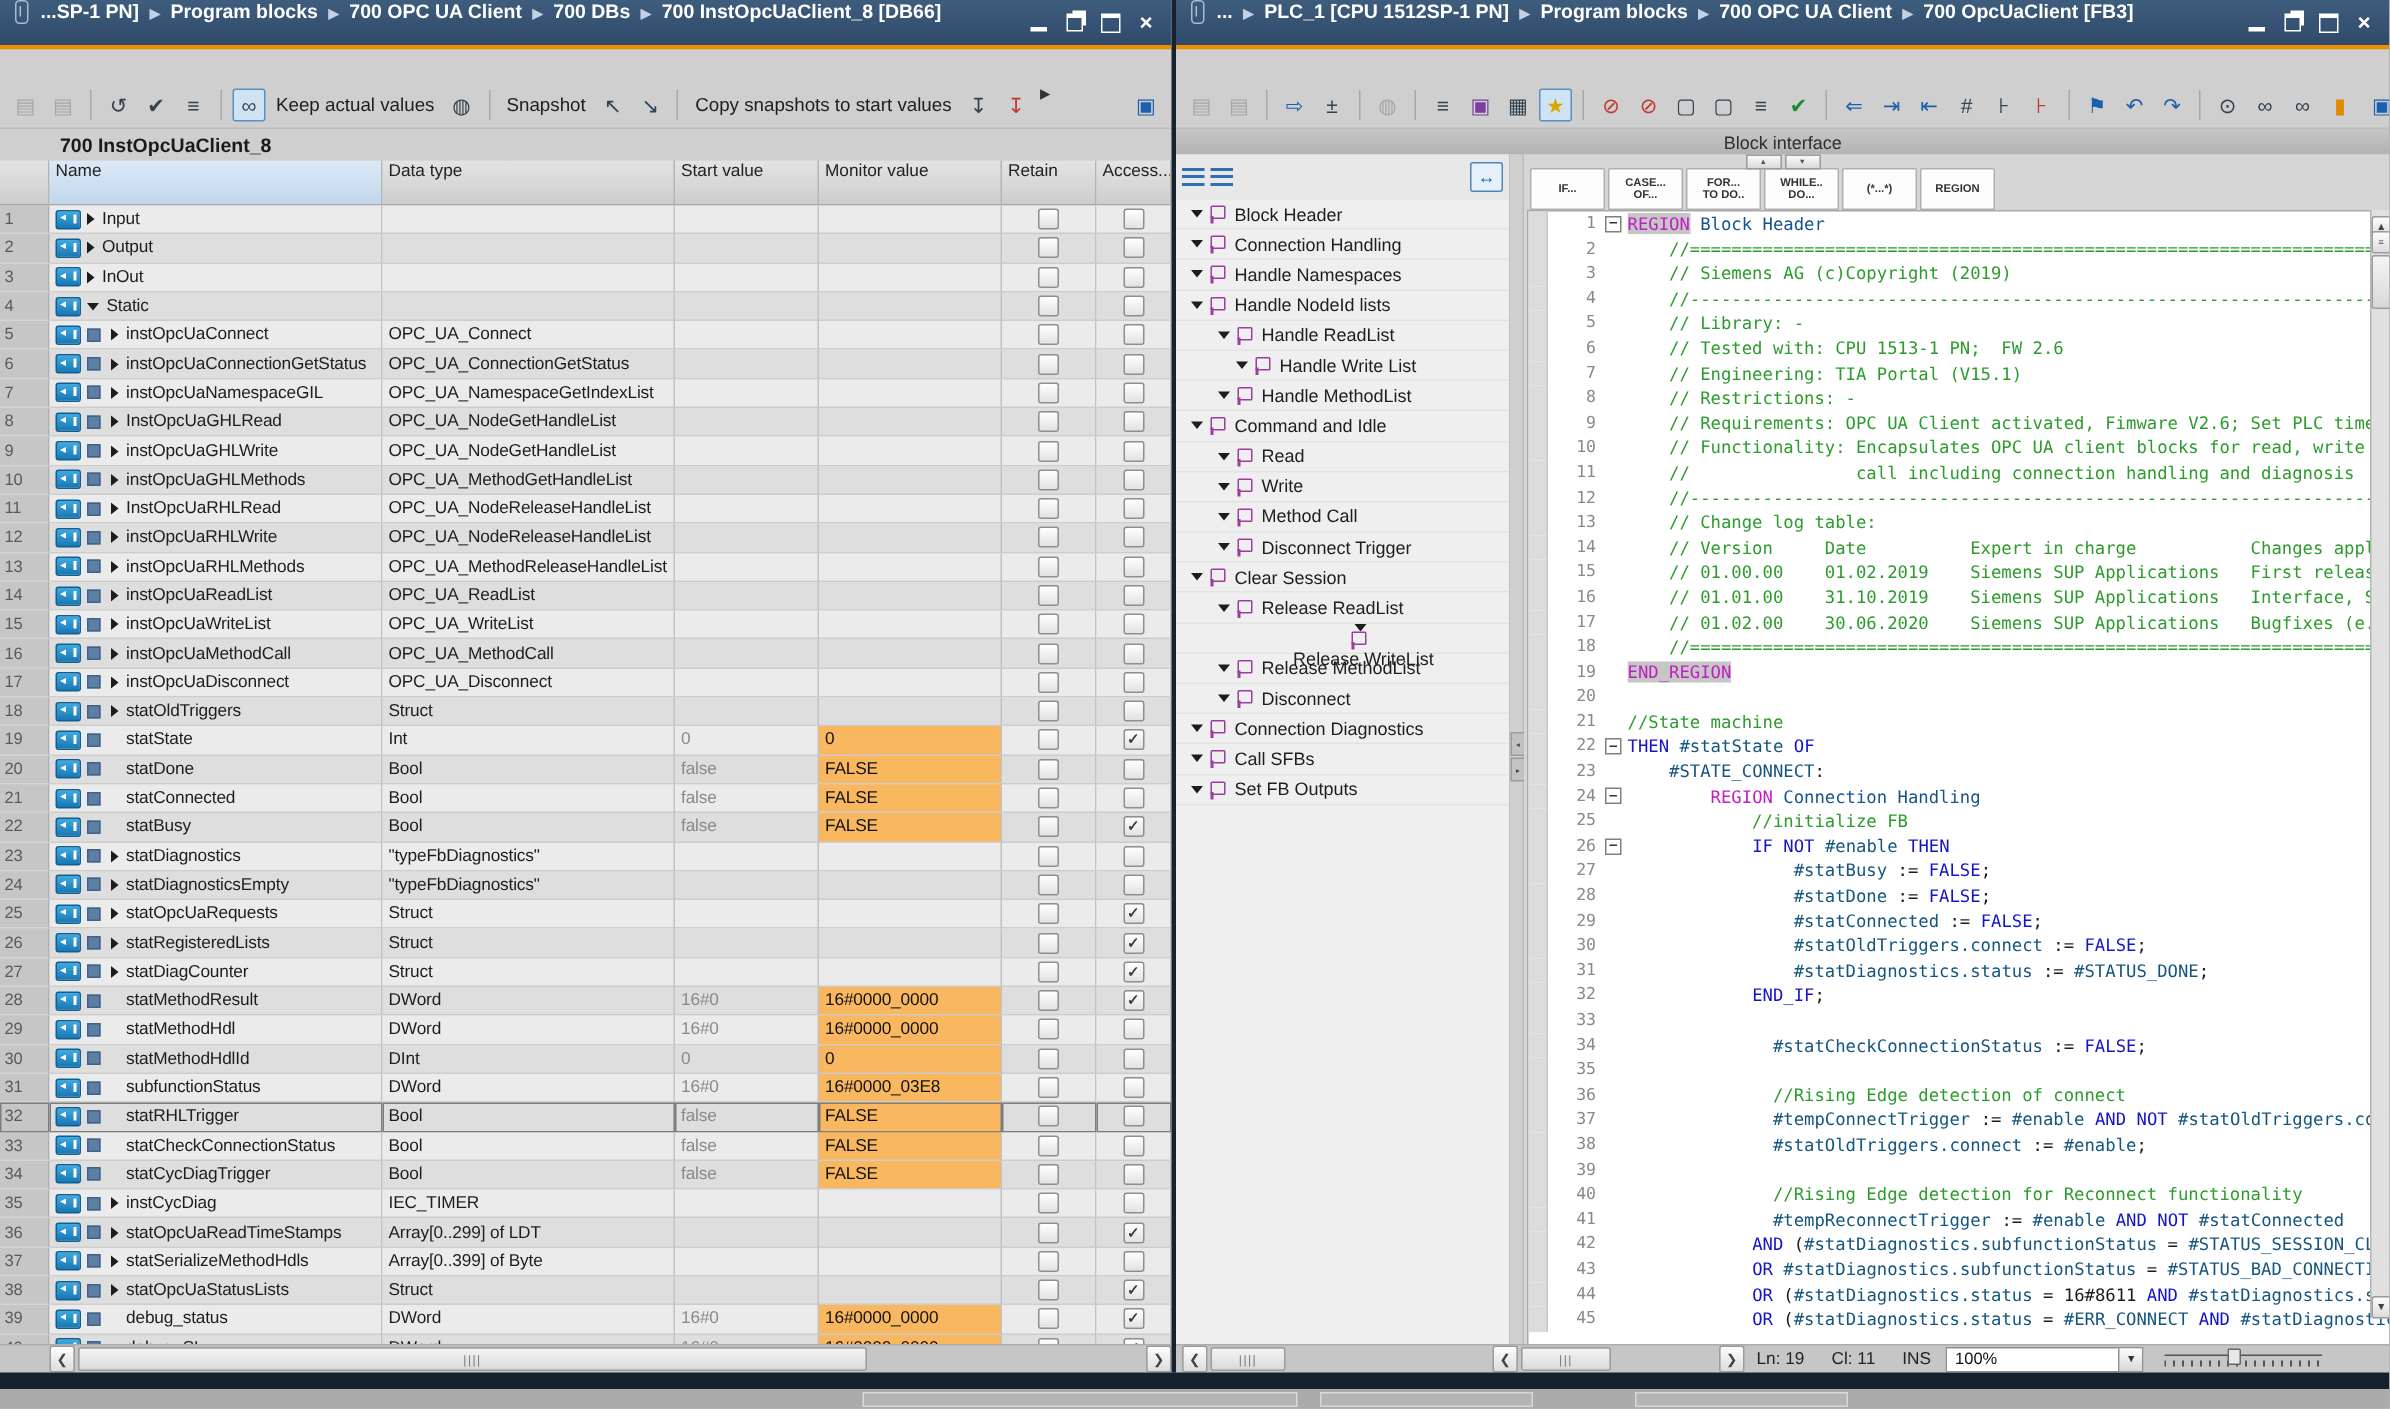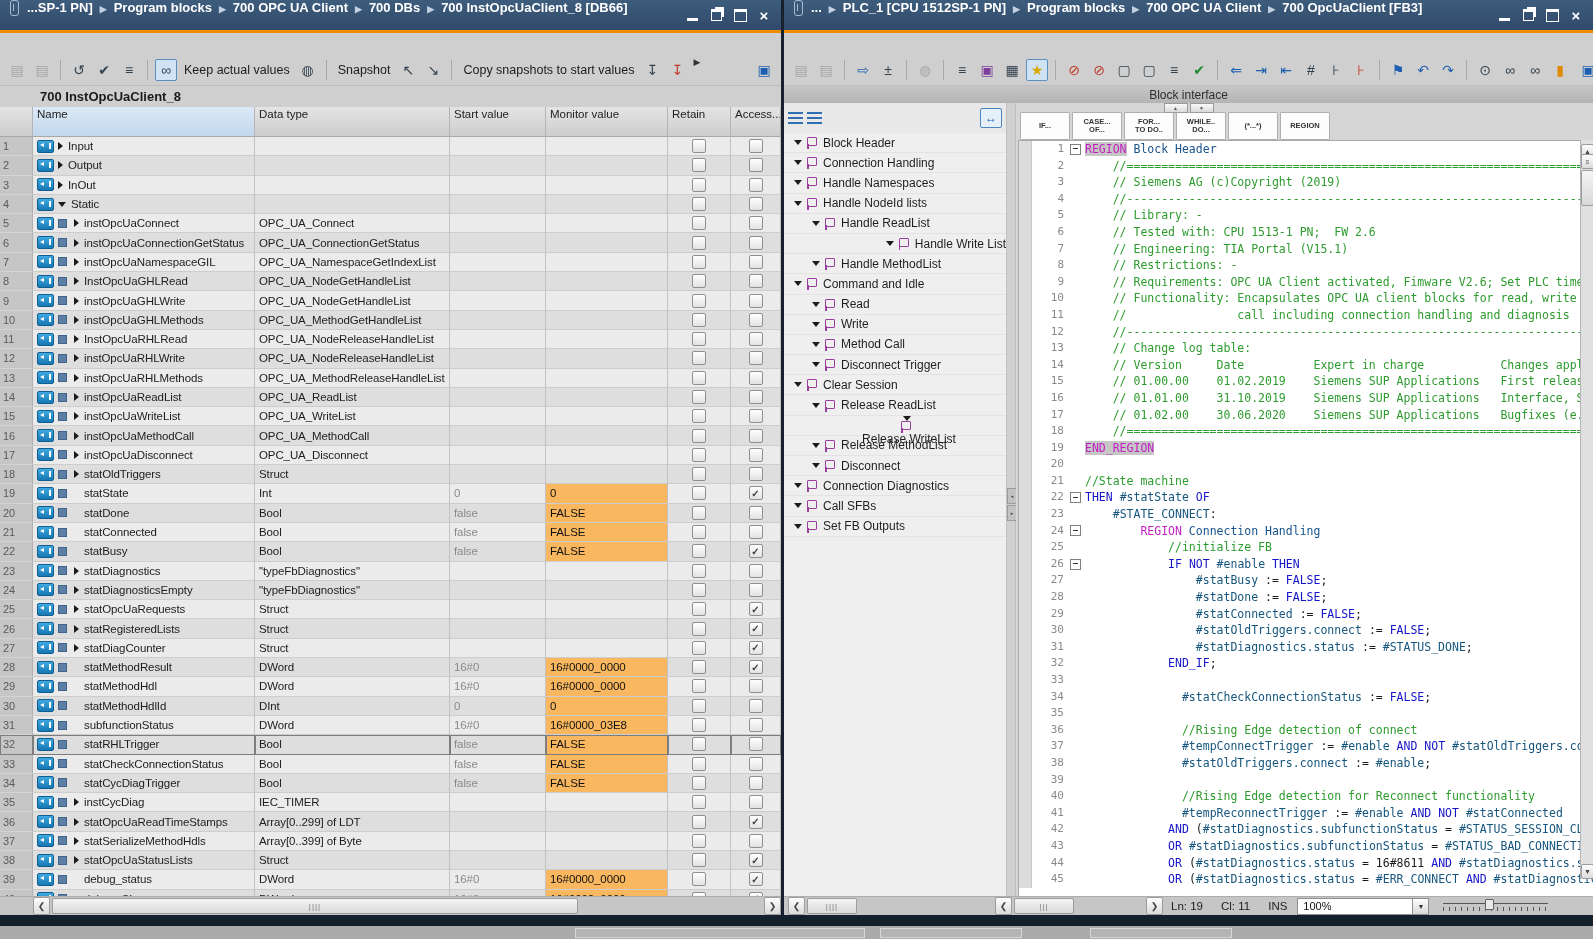--- a/index.html
+++ b/index.html
@@ -1030,21 +1030,21 @@
             <div class="treerow" style="padding-left: 10px;">
               <span class="arr arr-d"></span>
               <span class="regglyph"></span>
               <span>Handle NodeId lists</span>
             </div>
             <div class="treerow" style="padding-left: 28px;">
               <span class="arr arr-d"></span>
               <span class="regglyph"></span>
               <span>Handle ReadList</span>
             </div>
-            <div class="treerow" style="padding-left: 40px; justify-content: flex-end;">
+            <div class="treerow" style="padding-left: 40px;">
               <span class="arr arr-d"></span>
               <span class="regglyph"></span>
               <span>Handle Write List</span>
             </div>
             <div class="treerow" style="padding-left: 28px;">
               <span class="arr arr-d"></span>
               <span class="regglyph"></span>
               <span>Handle MethodList</span>
             </div>
             <div class="treerow" style="padding-left: 10px;">

